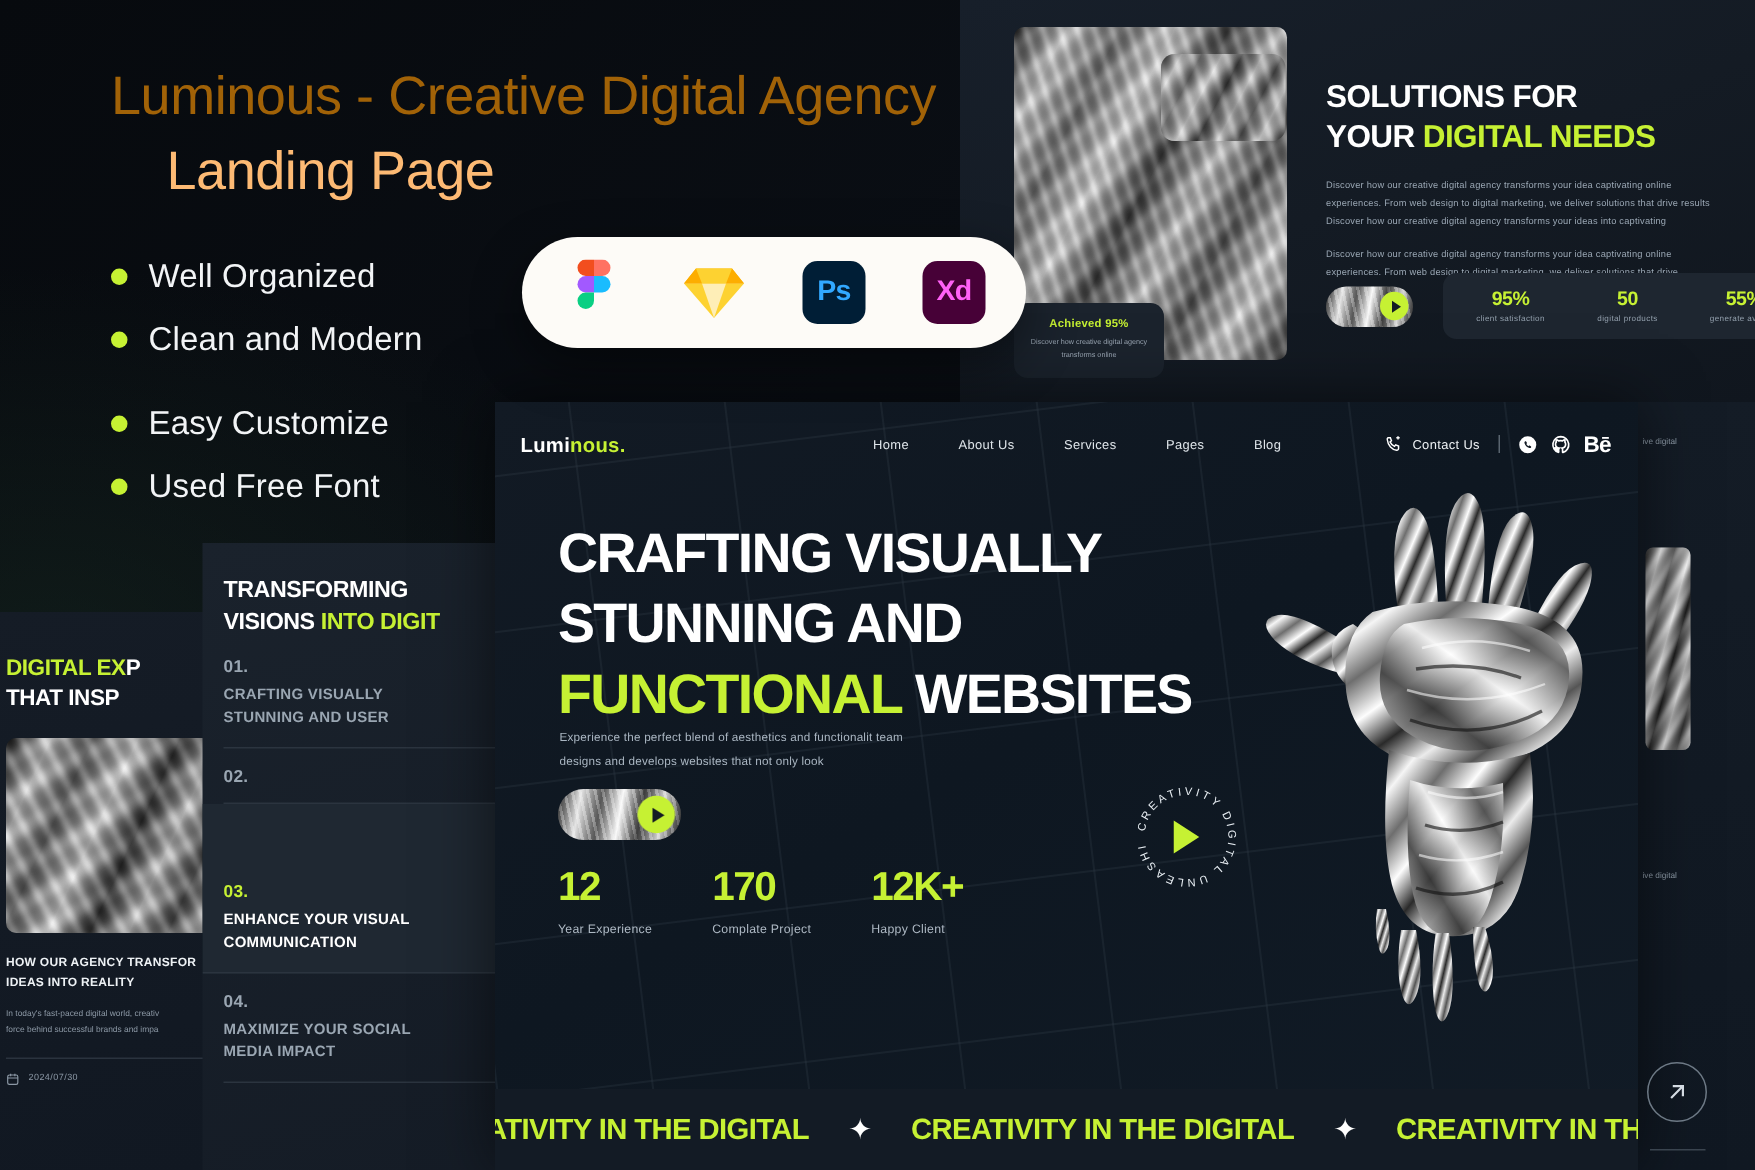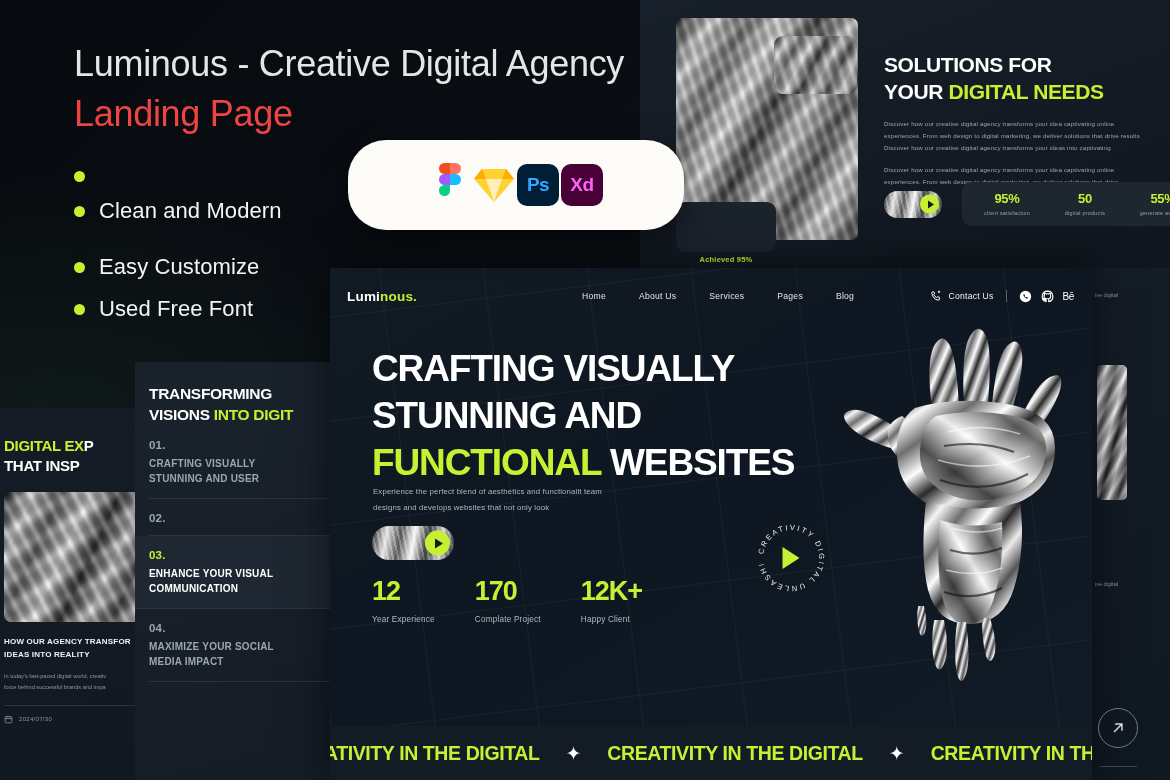--- a/index.html
+++ b/index.html
@@ -16,38 +16,38 @@
     position: absolute; inset: 0;
     background:
       radial-gradient(900px 420px at 18% 88%, rgba(40,66,48,.55), rgba(0,0,0,0) 62%),
       radial-gradient(700px 420px at 3% 55%, rgba(24,44,34,.45), rgba(0,0,0,0) 60%),
       linear-gradient(135deg,#070a0e 0%, #0a0e14 42%, #0c1118 100%);
   }
 
   
   .promo { position: absolute; left: 74px; top: 42px; width: 600px; z-index: 30; }
   .promo-title-1 {
-    font-size: 36px; font-weight: 400; color: #e5e5e5; letter-spacing: -.3px;
+    font-size: 36px; font-weight: 400; color: #a16207; letter-spacing: -.3px;
     line-height: 1.24; white-space: nowrap;
   }
   .promo-title-2 {
-    font-size: 36px; font-weight: 400; color: #ef4444; letter-spacing: -.3px;
-    line-height: 1.3; margin-top: 4px;
+    font-size: 36px; font-weight: 400; color: #fdba74; letter-spacing: -.3px;
+    line-height: 1.3; margin-top: 4px; margin-left: 37px;
   }
   .feature-list { margin-top: 34px; }
   .feature-row { display: flex; align-items: center; gap: 14px; margin-bottom: 16px; }
   .feature-row:nth-child(2){ margin-bottom: 30px; }
   .dot { width: 11px; height: 11px; border-radius: 50%; background: #c6f133; flex: none; }
   .feature-label { font-size: 22px; color: #f2f4f6; font-weight: 400; letter-spacing: .1px; }
 
   
   .tools-pill {
-    position: absolute; left: 348px; top: 140px; width: 336px; height: 90px;
+    position: absolute; left: 348px; top: 158px; width: 336px; height: 74px;
     background: #fdfbf7; border-radius: 38px; z-index: 60;
-    display: flex; align-items: center; justify-content: center; padding: 0 26px;
+    display: flex; align-items: center; justify-content: space-between; padding: 0 26px;
     box-shadow: 0 12px 34px rgba(0,0,0,.45);
   }
   .tool { width: 44px; height: 44px; display: flex; align-items: center; justify-content: center; }
   .ps-tile, .xd-tile {
     width: 42px; height: 42px; border-radius: 10px;
     display: flex; align-items: center; justify-content: center;
     font-weight: 700; font-size: 19px; letter-spacing: -.5px;
   }
   .ps-tile { background: #001e36; color: #31a8ff; }
   .xd-tile { background: #470137; color: #ff61f6; }
@@ -111,21 +111,21 @@
     opacity:.42; filter: blur(2.4px);
   }
   .cloth-main { left: 36px; top: 18px; width: 182px; height: 222px; border-radius: 7px; }
   .cloth-chip { left: 134px; top: 36px; width: 83px; height: 58px; border-radius: 9px; z-index: 4; }
 
   .achieved-card {
     position: absolute; left: 36px; top: 202px; width: 100px; height: 50px;
     background: #1b232d; border-radius: 9px; z-index: 6;
     padding: 9px 8px 0; text-align: center;
   }
-  .achieved-t { font-size: 7.5px; font-weight: 700; color: #c6f133; letter-spacing: .2px; margin-top: 44px; }
+  .achieved-t { font-size: 7.5px; font-weight: 700; color: #c6f133; letter-spacing: .2px; }
   .achieved-p { font-size: 4.8px; color: #97a3b0; line-height: 1.8; margin-top: 5px; }
 
   
   .panel-blog {
     position: absolute; left: -10px; top: 408px; width: 150px; height: 372px;
     background: linear-gradient(165deg,#151c26 0%, #111822 100%);
     z-index: 22; overflow: hidden; padding: 28px 14px 0 14px;
   }
   .blog-h { font-size: 15px; font-weight: 700; line-height: 1.3; letter-spacing: -.3px; white-space: nowrap; }
   .blog-h .hl { color: #c6f133; }
@@ -159,21 +159,21 @@
     background: linear-gradient(165deg,#1a222c 0%, #141b25 100%);
     z-index: 24; overflow: hidden; padding: 22px 0 0 14px;
   }
   .steps-h { font-size: 15.5px; font-weight: 700; line-height: 1.35; letter-spacing: -.3px; white-space: nowrap; }
   .steps-h .wt { color: #ffffff; }
   .steps-h .hl { color: #c6f133; }
   .step { padding: 13px 0 11px; border-bottom: 1px solid #2b343f; width: 201px; }
   .step:first-of-type { margin-top: 17px; }
   .step.active { background: #1f2832; margin-left: -14px; padding-left: 14px; width: 215px; }
   .step-n { font-size: 11.5px; font-weight: 700; color: #9aa6b2; letter-spacing: .2px; }
-  .step.active .step-n { color: #c6f133; }
+  .step.active .step-n { color: #c6f133; margin-top: 40px; }
   .step-t { margin-top: 5px; font-size: 10px; font-weight: 700; color: #9aa6b2; line-height: 1.55; letter-spacing: .2px; text-transform: uppercase; white-space: nowrap; }
   .step.active .step-t { color: #ffffff; }
 
   
   .panel-right {
     position: absolute; left: 1077px; top: 268px; width: 93px; height: 512px;
     background: linear-gradient(175deg,#141c26 0%, #101822 100%);
     z-index: 21; overflow: hidden;
   }
   .pr-text { position: absolute; font-size: 5.5px; color: #8d99a6; left: 18px; }
@@ -213,21 +213,21 @@
   .logo { font-size: 13.5px; font-weight: 700; letter-spacing: .2px; }
   .logo .wt { color: #ffffff; }
   .logo .hl { color: #c6f133; }
   .nav-links { display: flex; gap: 33px; margin-left: 165px; }
   .nav-link { font-size: 8.6px; color: #dfe5ea; letter-spacing: .25px; }
   .nav-right { margin-left: auto; display: flex; align-items: center; gap: 9px; }
   .contact-wrap { display: flex; align-items: center; gap: 6px; }
   .contact-label { font-size: 8.6px; color: #eef2f5; letter-spacing: .25px; }
   .nav-div { width: 1px; height: 12px; background: #59646f; margin: 0 3px; }
   .soc { width: 13px; height: 13px; color: #ffffff; display: flex; align-items: center; justify-content: center; }
-  .soc-be { font-size: 10px; font-weight: 400; color: #ffffff; letter-spacing: -.4px; }
+  .soc-be { font-size: 15px; font-weight: 700; color: #ffffff; letter-spacing: -.4px; }
 
   .hero-h {
     position: absolute; left: 42px; top: 78px;
     font-size: 37px; font-weight: 700; color: #ffffff; line-height: 1.27;
     letter-spacing: -1.1px; text-transform: uppercase;
   }
   .hero-h .hl { color: #c6f133; }
   .hero-p {
     position: absolute; left: 43px; top: 216px; width: 262px;
     font-size: 7.8px; color: #aab6c2; line-height: 2.05; letter-spacing: .15px;
@@ -275,20 +275,21 @@
 
 <div id="stage">
   <div class="bg-base"></div>
 
   <div class="promo">
     <div class="promo-title-1">Luminous - Creative Digital Agency</div>
     <div class="promo-title-2">Landing Page</div>
     <div class="feature-list">
       <div class="feature-row">
         <span class="dot"></span>
+        <span class="feature-label">Well Organized</span>
       </div>
       <div class="feature-row">
         <span class="dot"></span>
         <span class="feature-label">Clean and Modern</span>
       </div>
       <div class="feature-row">
         <span class="dot"></span>
         <span class="feature-label">Easy Customize</span>
       </div>
       <div class="feature-row">

